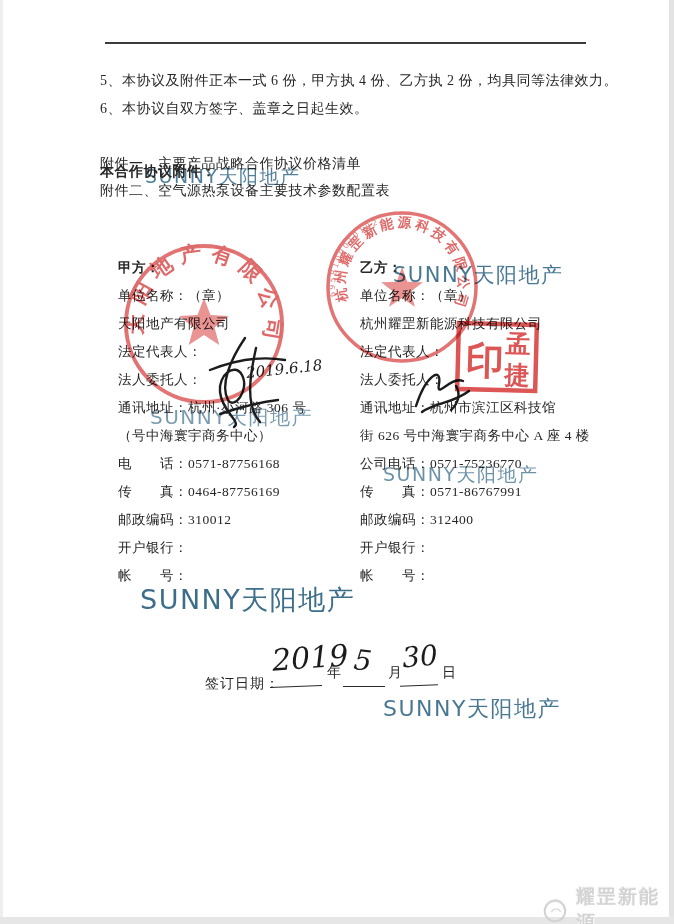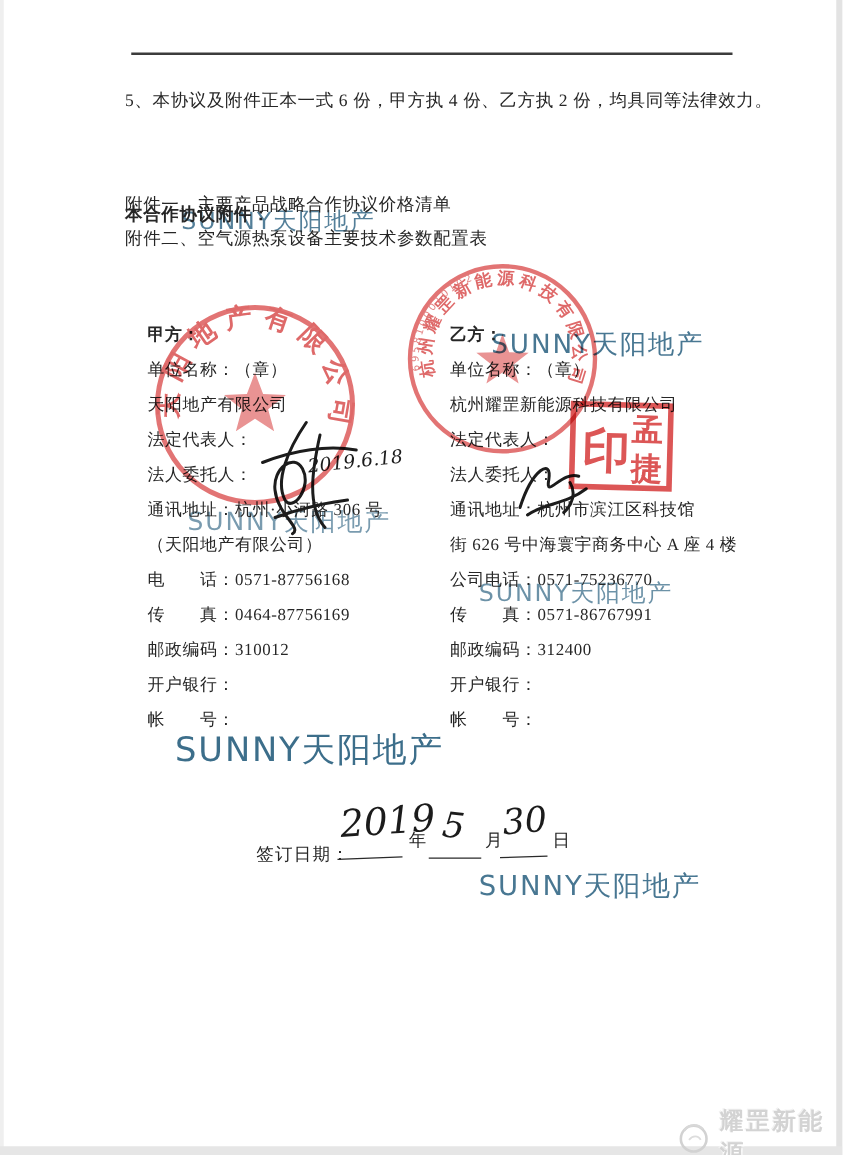--- a/index.html
+++ b/index.html
@@ -49,32 +49,33 @@
   <div class="divider"></div>
 
   <div class="wm" style="left:145px;top:164px;font-size:19px;opacity:.7;">SUNNY天阳地产</div>
   <div class="wm" style="left:393px;top:261px;font-size:21px;opacity:.75;">SUNNY天阳地产</div>
   <div class="wm" style="left:150px;top:404px;font-size:20px;opacity:.55;">SUNNY天阳地产</div>
   <div class="wm" style="left:383px;top:462px;font-size:19px;opacity:.6;">SUNNY天阳地产</div>
   <div class="wm" style="left:140px;top:582px;font-size:27px;opacity:.8;">SUNNY天阳地产</div>
   <div class="wm" style="left:383px;top:694px;font-size:22px;opacity:.75;">SUNNY天阳地产</div>
 
   <div class="txt clause" style="top:72px;">5、本协议及附件正本一式 6 份，甲方执 4 份、乙方执 2 份，均具同等法律效力。</div>
+  <div class="txt clause" style="top:100px;">6、本协议自双方签字、盖章之日起生效。</div>
   <div class="txt clause bold" style="top:128px;margin-top:35px;">本合作协议附件：</div>
   <div class="txt clause" style="top:155px;">附件一、主要产品战略合作协议价格清单</div>
   <div class="txt clause" style="top:182px;">附件二、空气源热泵设备主要技术参数配置表</div>
 
   <div class="col col-a">
     <div class="line bold">甲方：</div>
     <div class="line">单位名称：（章）</div>
     <div class="line">天阳地产有限公司</div>
     <div class="line">法定代表人：</div>
     <div class="line">法人委托人：</div>
     <div class="line">通讯地址：杭州·小河路 306 号</div>
-    <div class="line">（天阳地产有限公司）</div>
+    <div class="line">（号中海寰宇商务中心）</div>
     <div class="line">电　　话：0571-87756168</div>
     <div class="line">传　　真：0464-87756169</div>
     <div class="line">邮政编码：310012</div>
     <div class="line">开户银行：</div>
     <div class="line">帐　　号：</div>
   </div>
 
   <div class="col col-b">
     <div class="line bold">乙方：</div>
     <div class="line">单位名称：（章）</div>

